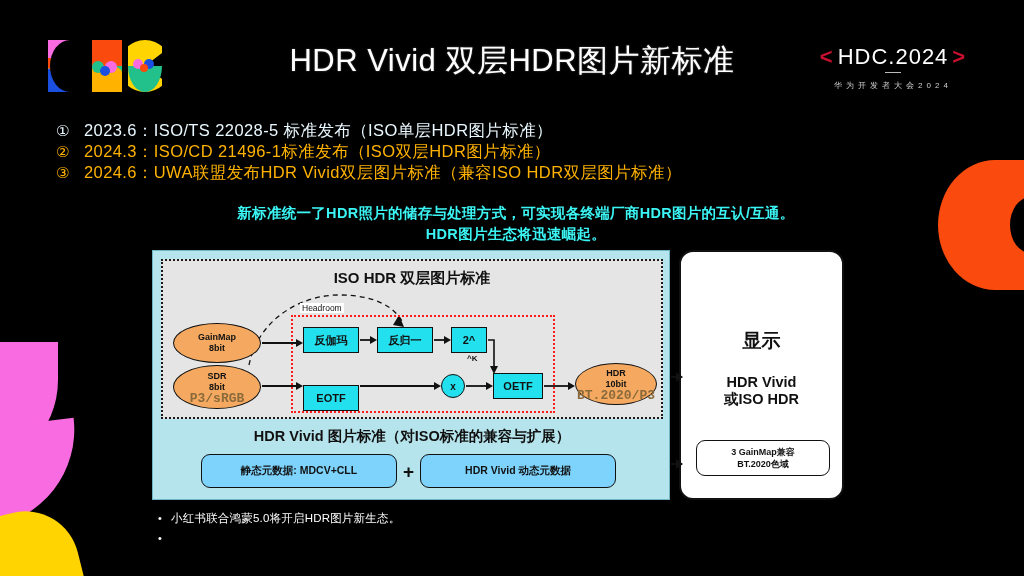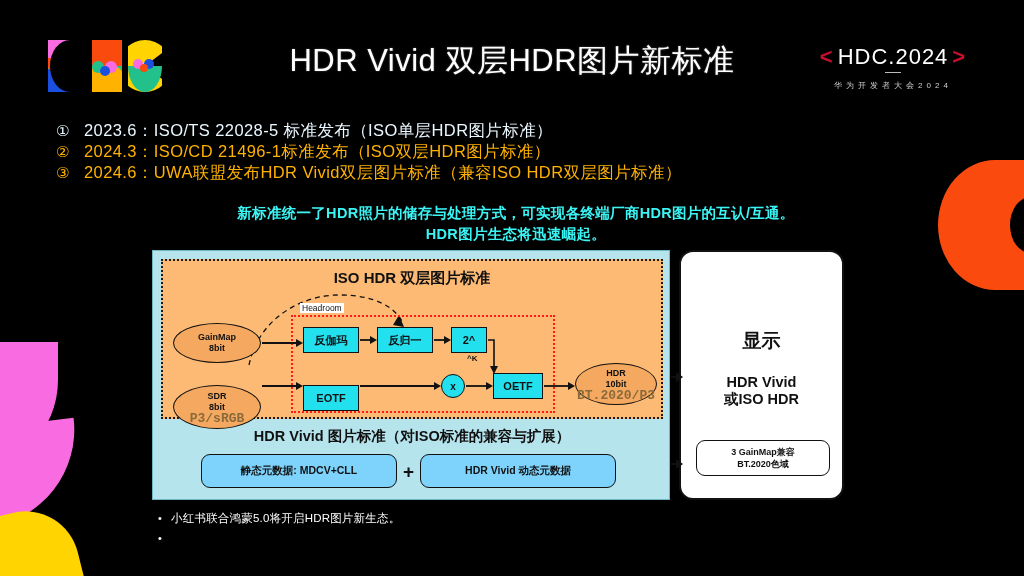--- a/index.html
+++ b/index.html
@@ -86,21 +86,21 @@
     display:flex; gap:9px;
   }
 
   
   #iso-panel {
     position:relative; width:518px; height:250px;
     background:#B6E4EC; border:1px solid #6fb6c4;
   }
   #iso-inner {
     position:absolute; left:8px; top:8px; width:502px; height:160px;
-    background:#fdba74; border:2px dotted #1a1a1a;
+    background:#e5e5e5; border:2px dotted #1a1a1a;
   }
   #iso-inner-title {
     position:absolute; left:0; top:8px; width:100%; text-align:center;
     font-size:15px; font-weight:700; color:#111;
   }
 
   
   #headroom-svg { position:absolute; left:0; top:0; width:502px; height:160px; }
   #headroom-label {
     position:absolute; left:137px; top:42px;
@@ -115,21 +115,21 @@
 
   .ellipse {
     position:absolute; background:#F5A960; border:1.6px solid #111;
     border-radius:50%; display:flex; flex-direction:column;
     align-items:center; justify-content:center;
     font-size:9px; font-weight:700; color:#111; line-height:11px; text-align:center;
   }
   .ellipse .sub { font-size:13px; font-weight:700; color:#8a6a3a;font-family:Liberation Mono, monospace; }
 
   #el-gainmap { left:10px; top:62px; width:88px; height:40px; }
-  #el-sdr     { left:10px; top:124px; width:88px; height:44px; }
+  #el-sdr     { left:10px; top:104px; width:88px; height:44px; }
   #el-hdrout  { left:412px; top:102px; width:82px; height:42px; }
 
   .cbox {
     position:absolute; background:#22E0EE; border:1.7px solid #111;
     display:flex; align-items:center; justify-content:center;
     font-size:11px; font-weight:700; color:#111;
   }
   #bx-gamma { left:140px; top:66px; width:56px; height:26px; }
   #bx-norm  { left:214px; top:66px; width:56px; height:26px; }
   #bx-pow   { left:288px; top:66px; width:36px; height:26px; }

